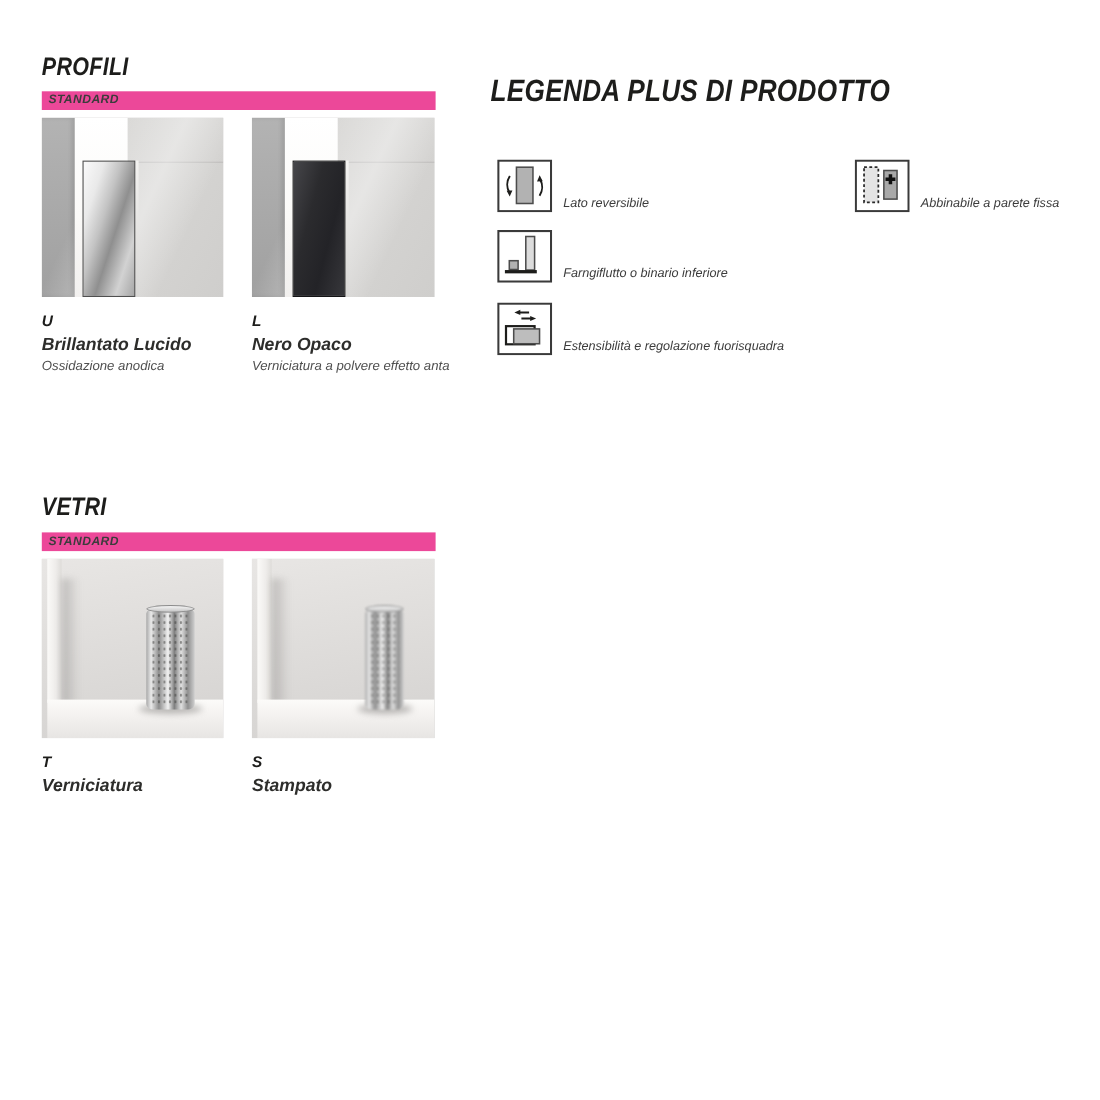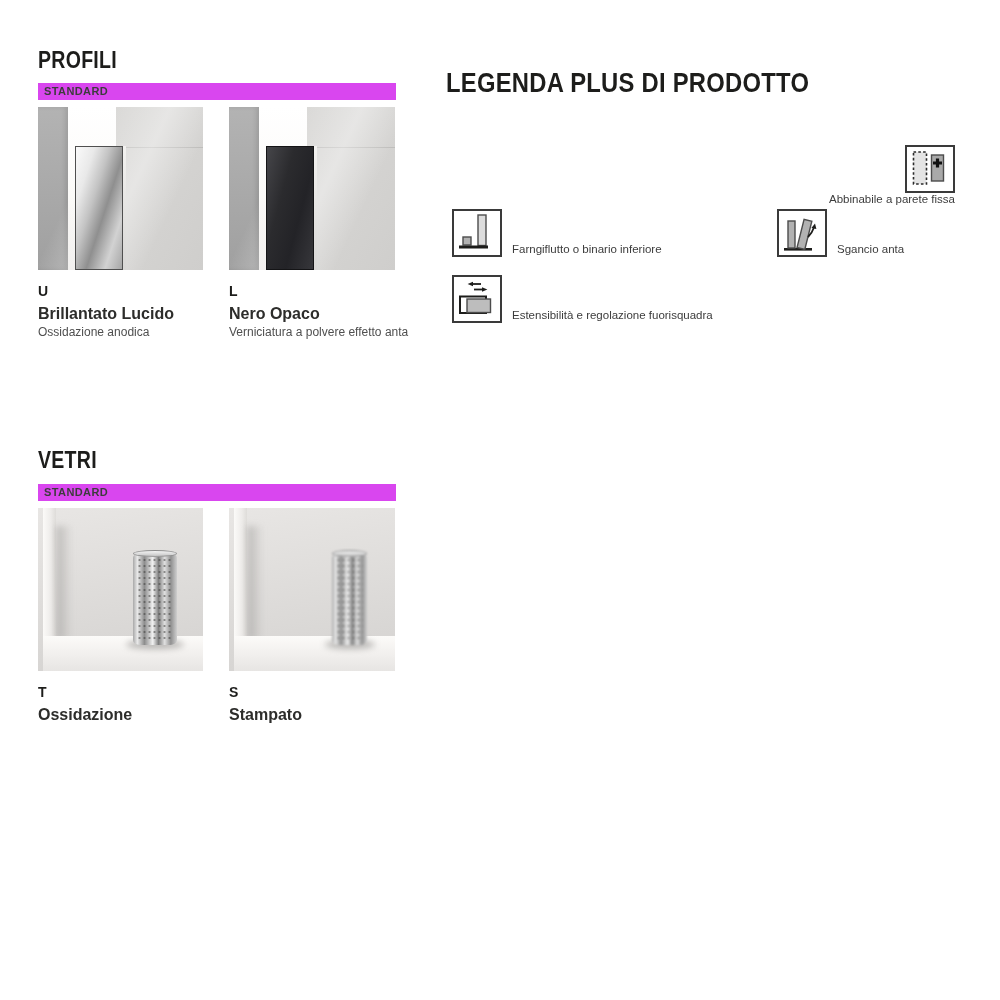--- a/index.html
+++ b/index.html
@@ -1,27 +1,27 @@
 <!DOCTYPE html>
 <html><head>
 <meta charset="utf-8">
 <style>
   html,body { margin:0; padding:0; background:#ffffff; }
   body { width:1000px; height:1000px; font-family:"Liberation Sans", sans-serif; }
-  .page { position:relative; width:1000px; height:864px; background:#ffffff; overflow:hidden; }
+  .page { position:relative; width:1000px; height:864px; background:#ffffff; overflow:hidden;font-style:italic; }
 
   
   .sec-title { position:absolute; margin:0; color:#1d1d1b; font-weight:bold;
                transform-origin:left top; transform:scaleX(.85); letter-spacing:.3px; white-space:nowrap; }
   #t-profili { left:38px; top:47px;  font-size:23px; }
   #t-vetri   { left:38px; top:447px; font-size:23px; }
   #t-legenda { left:446px; top:67px; font-size:28px; }
 
   
-  .band { position:absolute; left:38px; width:358px; height:17px; background:#d946ef;
+  .band { position:absolute; left:38px; width:358px; height:17px; background:#ec4899;
           color:#3c3c3c; font-size:11px; font-weight:bold; letter-spacing:.4px;
           line-height:17px; padding-left:6px; box-sizing:border-box; }
   #band-profili { top:83px; }
   #band-vetri   { top:484px; }
 
   
   .swatch { position:absolute; width:165px; height:163px; overflow:hidden; background:#d6d5d3; }
   #sw-u { left:38px;  top:107px; }
   #sw-l { left:229px; top:107px; width:166px; }
   #sw-t { left:38px;  top:508px; }
@@ -71,21 +71,21 @@
   .sw-label { position:absolute; width:180px; }
   #lab-u { left:38px;  top:283px; } #lab-l { left:229px; top:283px; }
   #lab-t { left:38px;  top:684px; } #lab-s { left:229px; top:684px; }
   .sw-code { font-size:14px; font-weight:bold; color:#1d1d1b; margin:0 0 6px 0; }
   .sw-name { font-size:16px; font-weight:bold; color:#2d2d2b; margin:0 0 2px 0; }
   .sw-desc { font-size:12px; color:#4f4f4f; margin:0; }
 
   
   .legend-item { position:absolute; display:flex; align-items:flex-end; }
   .li-1 { left:452px; top:145px; } .li-2 { left:452px; top:209px; } .li-3 { left:452px; top:275px; }
-  .li-4 { left:819px; top:145px;flex-direction:column; } .li-5 { left:777px; top:209px; }
+  .li-4 { left:777px; top:145px; } .li-5 { left:777px; top:209px; }
   .icon-box { width:50px; height:48px; display:block; }
   .icon-box svg { display:block; }
   .legend-label { margin-left:10px; padding-bottom:2px; font-size:11.5px; color:#3c3c3c; white-space:nowrap; }
 </style>
 </head>
 <body>
 
 <div class="page">
 
   <h2 class="sec-title" id="t-profili">PROFILI</h2>
@@ -119,20 +119,33 @@
     <p class="sw-desc">Ossidazione anodica</p>
   </div>
   <div class="sw-label" id="lab-l">
     <p class="sw-code">L</p>
     <p class="sw-name">Nero Opaco</p>
     <p class="sw-desc">Verniciatura a polvere effetto anta</p>
   </div>
 
   <h1 class="sec-title" id="t-legenda">LEGENDA PLUS DI PRODOTTO</h1>
 
+  <div class="legend-item li-1">
+    <span class="icon-box">
+      <svg viewBox="0 0 50 48" width="50" height="48" xmlns="http://www.w3.org/2000/svg">
+        <rect x="1" y="1" width="48" height="46" fill="#ffffff" stroke="#3a3a3a" stroke-width="2"></rect>
+        <rect x="17.5" y="7" width="15" height="33" fill="#b2b2b2" stroke="#4c4c4c" stroke-width="1.4"></rect>
+        <path d="M11.5 15 C 8.5 19.5, 8.5 25.5, 11 30" fill="none" stroke="#1d1d1b" stroke-width="1.8"></path>
+        <polygon points="8.6,28.3 11.4,33.6 13.8,28.1" fill="#1d1d1b"></polygon>
+        <path d="M38.5 33 C 41.5 28.5, 41.5 22.5, 39 18" fill="none" stroke="#1d1d1b" stroke-width="1.8"></path>
+        <polygon points="36.2,19.9 38.6,14.4 41.4,19.7" fill="#1d1d1b"></polygon>
+      </svg>
+    </span>
+    <span class="legend-label">Lato reversibile</span>
+  </div>
 
   <div class="legend-item li-2">
     <span class="icon-box">
       <svg viewBox="0 0 50 48" width="50" height="48" xmlns="http://www.w3.org/2000/svg">
         <rect x="1" y="1" width="48" height="46" fill="#ffffff" stroke="#3a3a3a" stroke-width="2"></rect>
         <rect x="26" y="6" width="8" height="30.5" fill="#dcdcdc" stroke="#4c4c4c" stroke-width="1.4"></rect>
         <rect x="11" y="28" width="8" height="8" fill="#b2b2b2" stroke="#4c4c4c" stroke-width="1.4"></rect>
         <rect x="7" y="36.5" width="29" height="3" fill="#1d1d1b"></rect>
       </svg>
     </span>
@@ -159,35 +172,20 @@
       <svg viewBox="0 0 50 48" width="50" height="48" xmlns="http://www.w3.org/2000/svg">
         <rect x="1" y="1" width="48" height="46" fill="#ffffff" stroke="#3a3a3a" stroke-width="2"></rect>
         <rect x="8.5" y="7" width="13" height="32" fill="#e4e4e4" stroke="#2a2a2a" stroke-width="1.6" stroke-dasharray="2.6 2.2"></rect>
         <rect x="26.5" y="10" width="12" height="26" fill="#a9a9a9" stroke="#4c4c4c" stroke-width="1.4"></rect>
         <path d="M32.5 13.5 v9 M28 18 h9" stroke="#111111" stroke-width="3.2" fill="none"></path>
       </svg>
     </span>
     <span class="legend-label">Abbinabile a parete fissa</span>
   </div>
 
-  <div class="legend-item li-5">
-    <span class="icon-box">
-      <svg viewBox="0 0 50 48" width="50" height="48" xmlns="http://www.w3.org/2000/svg">
-        <rect x="1" y="1" width="48" height="46" fill="#ffffff" stroke="#3a3a3a" stroke-width="2"></rect>
-        <rect x="7" y="39" width="28" height="2.6" fill="#1d1d1b"></rect>
-        <rect x="11" y="12" width="7" height="27" fill="#b2b2b2" stroke="#4c4c4c" stroke-width="1.4"></rect>
-        <g transform="rotate(14 22 39)">
-          <rect x="20" y="10" width="8" height="29" fill="#b2b2b2" stroke="#4c4c4c" stroke-width="1.4"></rect>
-        </g>
-        <path d="M31 28 C 34 25, 36 21.5, 37.2 18" fill="none" stroke="#1d1d1b" stroke-width="1.8"></path>
-        <polygon points="34.4,18.9 38,14.5 39.4,19.9" fill="#1d1d1b"></polygon>
-      </svg>
-    </span>
-    <span class="legend-label">Sgancio anta</span>
-  </div>
 
   <h2 class="sec-title" id="t-vetri">VETRI</h2>
   <div class="band" id="band-vetri">
     <span>STANDARD</span>
   </div>
 
   <div class="swatch" id="sw-t">
     <div class="gw-base"></div>
     <div class="gw-vbar"></div>
     <div class="gw-vshadow"></div>
@@ -200,20 +198,20 @@
     <div class="gw-base"></div>
     <div class="gw-vbar"></div>
     <div class="gw-vshadow"></div>
     <div class="gw-shelf"></div>
     <div class="gw-cyl-shadow"></div>
     <div class="gw-cyl"></div>
   </div>
 
   <div class="sw-label" id="lab-t">
     <p class="sw-code">T</p>
-    <p class="sw-name">Ossidazione</p>
+    <p class="sw-name">Verniciatura</p>
   </div>
   <div class="sw-label" id="lab-s">
     <p class="sw-code">S</p>
     <p class="sw-name">Stampato</p>
   </div>
 
 </div>
 
 </body></html>

